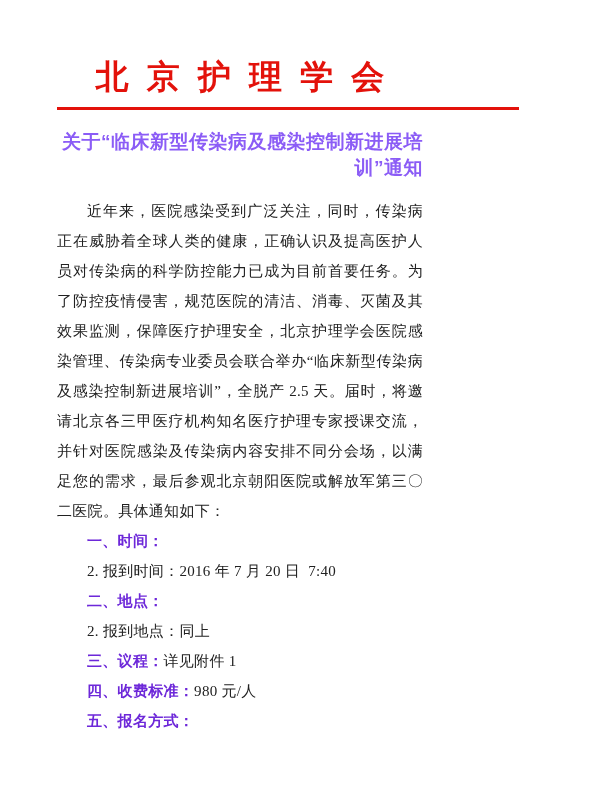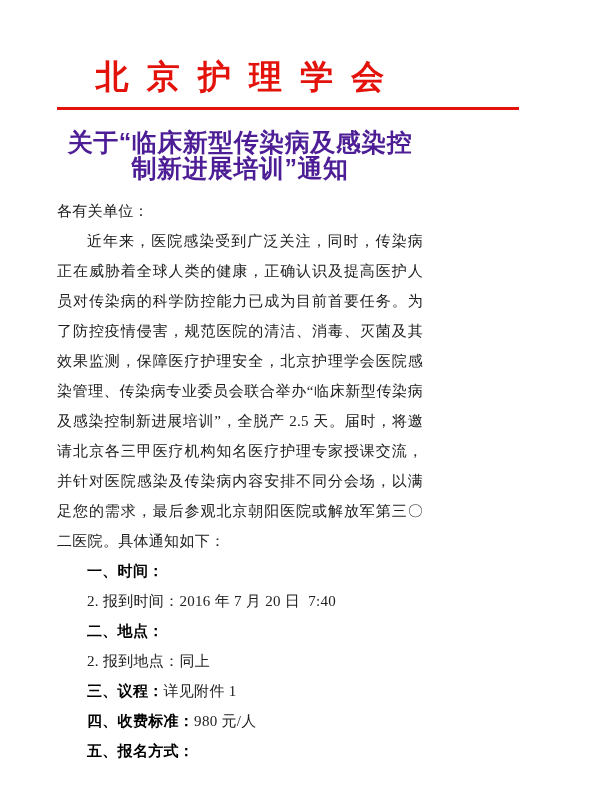--- a/index.html
+++ b/index.html
@@ -39,24 +39,24 @@
     width: 462px;
     height: 3px;
     background: #e3120b;
     margin: 9px auto 0 auto;
   }
 
   
   .notice-title {
     margin-top: 19px;
     font-family: "Liberation Sans", "DejaVu Sans", sans-serif;
-    font-size: 25px;
+    font-size: 19px;
     font-weight: bold;
-    color: #4c1d95;
-    text-align: center;
+    color: #8b5cf6;
+    text-align: right;
     letter-spacing: 0.5px;
     line-height: 26px;
   }
 
   
   .content {
     margin-top: 15px;
     font-size: 15px;
     line-height: 30px;
     text-align: justify;
@@ -67,38 +67,37 @@
     white-space: pre-wrap;
   }
 
   .indent {
     text-indent: 2em;
   }
 
   .bold-heading {
     font-family: "Liberation Sans", "DejaVu Sans", sans-serif;
     font-weight: bold;
-    color: #000000;
+    color: #6d28d9;
   }
 </style>
 </head>
 <body>
 
 <div class="page">
 
   <header>
     <h1 class="org-name">北京护理学会</h1>
     <div class="header-divider"></div>
   </header>
 
   <h2 class="notice-title">关于“临床新型传染病及感染控制新进展培训”通知</h2>
 
   <main class="content">
 
-    <p>各有关单位：</p>
 
     <p class="indent">近年来，医院感染受到广泛关注，同时，传染病正在威胁着全球人类的健康，正确认识及提高医护人员对传染病的科学防控能力已成为目前首要任务。为了防控疫情侵害，规范医院的清洁、消毒、灭菌及其效果监测，保障医疗护理安全，北京护理学会医院感染管理、传染病专业委员会联合举办“临床新型传染病及感染控制新进展培训”，全脱产 2.5 天。届时，将邀请北京各三甲医疗机构知名医疗护理专家授课交流，并针对医院感染及传染病内容安排不同分会场，以满足您的需求，最后参观北京朝阳医院或解放军第三〇二医院。具体通知如下：</p>
 
     <p class="indent bold-heading">一、时间：</p>
 
 
     <p class="indent">2. 报到时间：2016 年 7 月 20 日  7:40</p>
 
     <p class="indent bold-heading">二、地点：</p>
 

